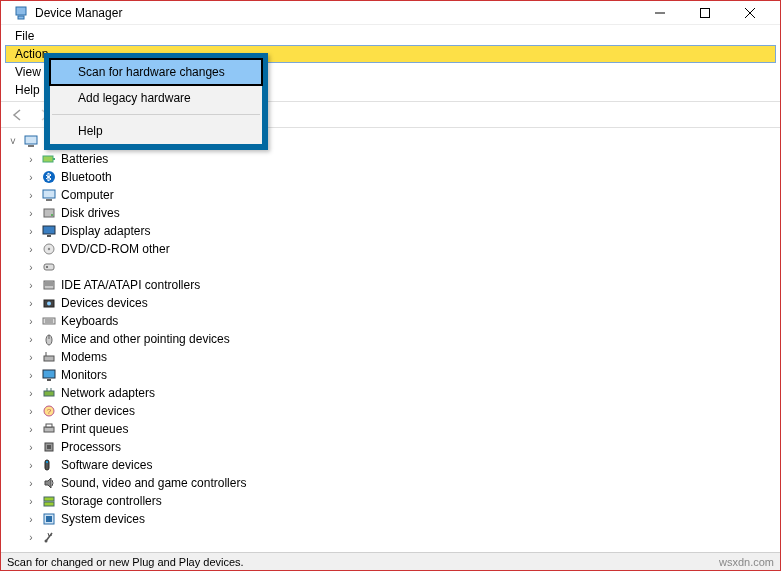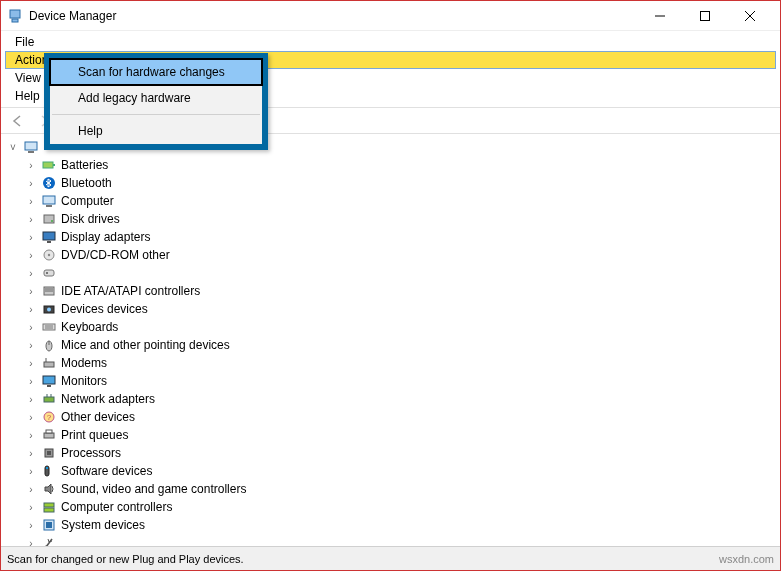--- a/index.html
+++ b/index.html
@@ -7,24 +7,24 @@
     font-family: "Segoe UI", Tahoma, sans-serif;
     font-size: 12px;
     background: #fff;
     width: 781px;
     height: 571px;
     border: 1px solid #c33;
     position: relative;
     overflow: hidden;
   }
   .titlebar {
-    height: 30px;
-    display: flex;
-    align-items: center;
-    padding: 0 8px 0 6px;
+    height: 24px;
+    display: flex;
+    align-items: center;
+    padding: 0 8px 0 12px;
     background: #fff;
     border-bottom: 1px solid #eee;
   }
   .titlebar .title {
     flex: 1;
     font-size: 12px;
     color: #000;
     display: flex;
     align-items: center;
     gap: 6px;
@@ -119,21 +119,21 @@
     outline-offset: -1px;
   }
   .drop-sep {
     height: 1px;
     margin: 3px 2px;
     background: #d0d0d0;
   }
   .statusbar {
     position: absolute;
     bottom: 0; left: 0; right: 0;
-    height: 24px;
+    height: 18px;
     background: #f0f0f0;
     border-top: 1px solid #d0d0d0;
     display: flex;
     align-items: center;
     padding: 0 6px;
     font-size: 11px;
     justify-content: space-between;
   }
   svg { display: block; }
 </style>
@@ -394,21 +394,21 @@
         <span class="tree-label">Sound, video and game controllers</span>
       </div>
       <div class="tree-row indent1">
         <span class="arrow">›</span>
         <span class="tree-icon">
           <svg width="14" height="14">
             <rect x="2" y="3" width="10" height="4" fill="#9acd32" stroke="#466"></rect>
             <rect x="2" y="8" width="10" height="4" fill="#9acd32" stroke="#466"></rect>
           </svg>
         </span>
-        <span class="tree-label">Computer controllers</span>
+        <span class="tree-label">Storage controllers</span>
       </div>
       <div class="tree-row indent1">
         <span class="arrow">›</span>
         <span class="tree-icon">
           <svg width="14" height="14">
             <rect x="2" y="2" width="10" height="10" fill="#d0e4f5" stroke="#2a6da8"></rect>
             <rect x="4" y="4" width="6" height="6" fill="#2a6da8"></rect>
           </svg>
         </span>
         <span class="tree-label">System devices</span>

